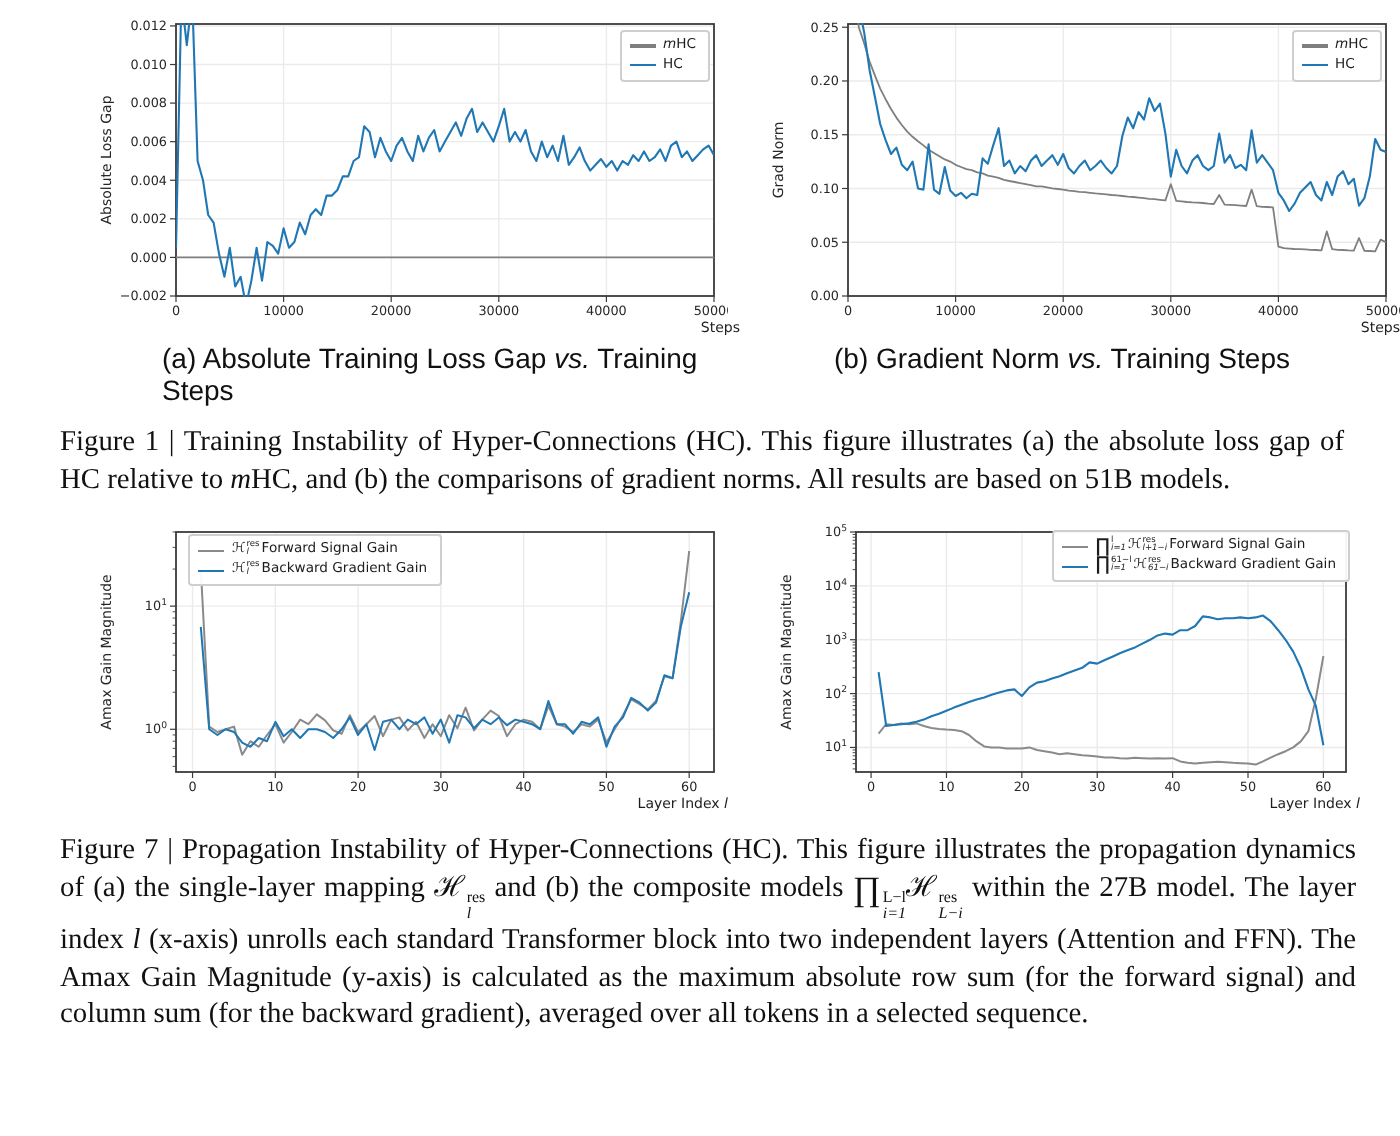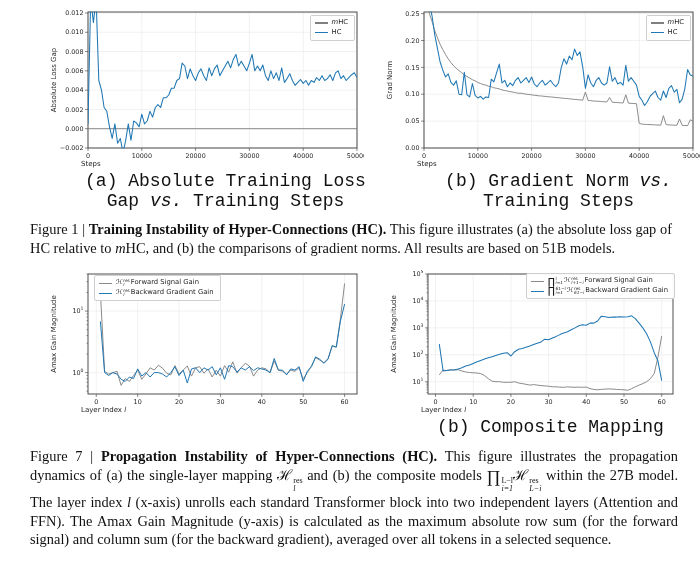--- a/index.html
+++ b/index.html
@@ -15,26 +15,26 @@
           border-radius:2px;padding:2px 6px 2px 4px;font-size:6.8px;color:#1c1c1c;
           white-space:nowrap;line-height:1.45;}
   .lrow{display:flex;align-items:center;}
   .lsw{display:inline-block;width:13px;height:1.4px;margin-right:4px;flex:0 0 auto;}
   .mstack{display:inline-flex;flex-direction:column;line-height:1.05;font-size:4.3px;
           vertical-align:-0.32em;margin:0 1px 0 0.5px;}
   .ms-sup,.ms-sub{display:block;text-align:left;}
   .ms-sub{font-style:italic;}
   .prodtok{font-size:9.5px;line-height:1;}
   .it{font-style:italic;}
-  .chart-xlabel{font-size:7px;text-align:left;color:#1c1c1c;margin-top:-2px;}
-  .chart-subcap{font-family:Liberation Mono, monospace;font-size:18px;text-align:center;
+  .chart-xlabel{font-size:7px;text-align:right;color:#1c1c1c;margin-top:-2px;}
+  .chart-subcap{font-family:Liberation Sans, sans-serif;font-size:14px;
                 margin-top:3px;color:#111;}
   .caption{width:642px;margin:9px 0 0 30px;font-size:14.4px;line-height:1.3;
            text-align:justify;}
-  .caption b{font-weight:bold;}
+  .caption b{font-weight:normal;}
   .caption3{margin-top:10px;width:648px;}
   .mh{white-space:nowrap;}
   .cstack{display:inline-flex;flex-direction:column;line-height:1;font-size:8px;
           vertical-align:-0.35em;margin-left:1px;}
   .cs-sup,.cs-sub{display:block;text-align:left;}
   .cs-sub{font-style:italic;}
   .prodsym{font-size:17px;line-height:.9;vertical-align:-0.12em;}
 </style>
 </head>
 <body>
@@ -404,21 +404,20 @@
               <span>ℋ</span>
               <span class="mstack">
                 <span class="ms-sup">res</span>
                 <span class="ms-sub">61−i</span>
               </span>
               <span> Backward Gradient Gain</span>
             </div>
           </div>
         </div>
         <div class="chart-xlabel" style="padding-left: 33px;"><span>Layer Index </span><span class="it">l</span></div>
-        <div class="chart-subcap" style="padding-left: 33px;"><span>(b) Composite Mapping</span></div>
       </div>
   </div>
 
   <p class="caption caption3"><span>Figure 7 | </span><b>Propagation Instability of Hyper-Connections (HC).</b><span> This figure illustrates the propagation dynamics of (a) the single-layer mapping </span><span class="mh"><span>ℋ</span><span class="cstack">
           <span class="cs-sup">res</span>
           <span class="cs-sub">l</span>
         </span></span><span> and (b) the composite models </span><span class="mh"><span class="prodsym">∏</span><span class="cstack">
           <span class="cs-sup">L−l</span>
           <span class="cs-sub">i=1</span>
         </span><span>ℋ</span><span class="cstack">

